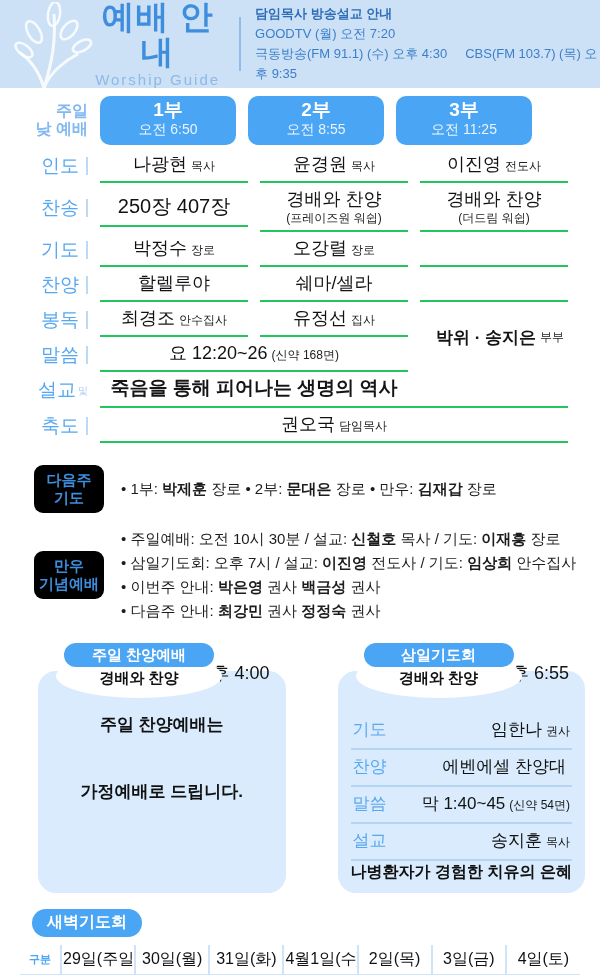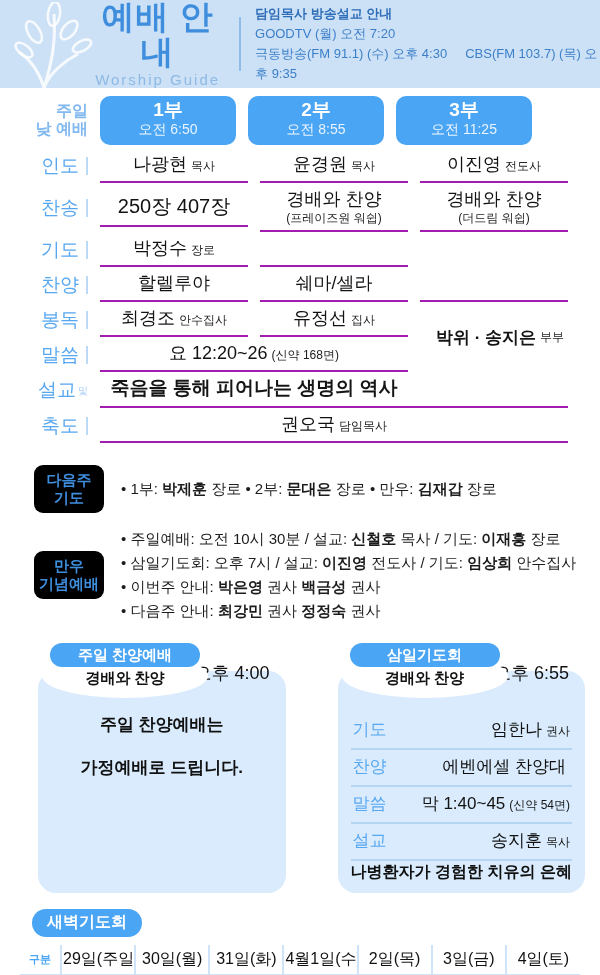--- a/index.html
+++ b/index.html
@@ -32,21 +32,21 @@
   .part-time { font-size:14px; color:#e9f4ff; }
 
   .rlabel { width:74px; padding-right:6px; box-sizing:border-box; flex:none; text-align:right;
     color:#58a8f1; font-size:19px; white-space:nowrap; }
   .rlabel::after { content:""; display:inline-block; width:2px; height:18px; background:#bcd9f5;
     margin-left:7px; vertical-align:-3px; }
   .rlabel.nobar::after { display:none; }
   .tiny { font-size:10px; color:#a7cdf3; margin-left:2px; vertical-align:2px; }
 
   .cell { width:148px; margin:0 6px; flex:none; text-align:center;
-    border-bottom:2px solid #a21caf; padding:3px 0 5px; min-height:24px; box-sizing:content-box; }
+    border-bottom:2px solid #22c55e; padding:3px 0 5px; min-height:24px; box-sizing:content-box; }
   .cell.span2 { width:308px; }
   .cell.span3 { width:468px; }
   .main { font-size:18px; color:#121212; }
   .main.big { font-size:20px; }
   .sfx { font-size:12px; color:#222; margin-left:4px; }
   .paren { font-size:12px; color:#222; line-height:1.2; }
   .complex { display:flex; }
   .cleft { width:400px; flex:none; }
   .col3box { width:160px; flex:none; display:flex; align-items:center; justify-content:center; }
   .couple { font-size:17px; font-weight:600; }
@@ -58,27 +58,27 @@
   .info-row.first { margin-top:22px; }
   .badge { width:66px; flex:none; background:#000000; color:#3e8ede; border-radius:9px;
     text-align:center; font-size:15px; font-weight:bold; line-height:1.2; padding:6px 2px; }
   .info-lines { margin-left:17px; font-size:15px; color:#1c1c1c; line-height:1.6; }
   .seg-b { font-weight:bold; }
 
   
   .boxes { display:flex; gap:52px; margin:20px 15px 0 38px; }
   .wbox { flex:1; position:relative; display:flex; flex-direction:column; padding-top:12px; }
   .wtime { position:absolute; top:18px; right:16px; font-size:18px; color:#111; }
-  .combo { position:absolute; top:0; left:12px; width:150px; height:56px; z-index:2; }
+  .combo { position:absolute; top:0; left:26px; width:150px; height:56px; z-index:2; }
   .we { position:absolute; left:-8px; right:-8px; top:11px; height:44px; background:#fff; border-radius:50%; }
   .pill { position:relative; z-index:1; background:#4aa5f4; color:#fff; border-radius:14px;
     height:24px; line-height:24px; text-align:center; font-size:15px; font-weight:bold; }
   .combo-sub { position:relative; z-index:1; text-align:center; font-weight:bold; font-size:15px; margin-top:2px; color:#111; }
   .wbox-body { flex:1; margin-top:16px; background:#d9ebfc; border-radius:18px; padding-top:42px; box-sizing:border-box; min-height:152px; }
-  .pv-lines { display:flex; flex-direction:column; gap:20px; align-items:center;
+  .pv-lines { display:flex; flex-direction:column; gap:44px; align-items:center;
     font-weight:bold; font-size:17px; padding-bottom:28px; color:#111; }
   .sam-rows { padding:0 13px; }
   .sam-row { display:flex; align-items:baseline; border-bottom:2px solid #b5d6f3; padding:5px 2px 7px; }
   .sam-label { color:#58a8f1; font-size:17px; }
   .sam-val { margin-left:auto; }
   .sam-main { font-size:17px; color:#121212; }
   .sam-sfx { font-size:12px; margin-left:4px; }
   .sam-footer { text-align:center; font-weight:bold; font-size:16px; padding:1px 4px 10px; color:#111; }
 
   
@@ -163,20 +163,21 @@
         </div>
       <div class="cell">
           <div class="main">경배와 찬양</div>
           <div class="paren">(더드림 워쉽)</div>
         </div>
     </div>
 
     <div class="srow">
       <div class="rlabel">기도</div>
       <div class="cell"><span class="main">박정수</span><span class="sfx">장로</span></div>
+      <div class="cell"><span class="main">오강렬</span><span class="sfx">장로</span></div>
       <div class="cell"></div>
     </div>
 
     <div class="srow">
       <div class="rlabel">찬양</div>
       <div class="cell"><span class="main">할렐루야</span></div>
       <div class="cell"><span class="main">쉐마/셀라</span></div>
       <div class="cell"></div>
     </div>
 

